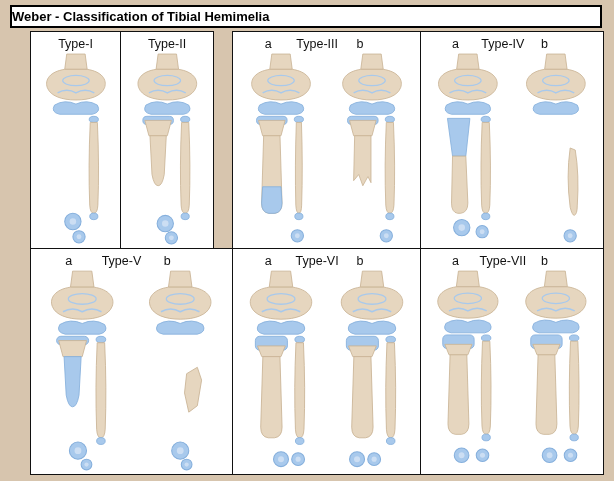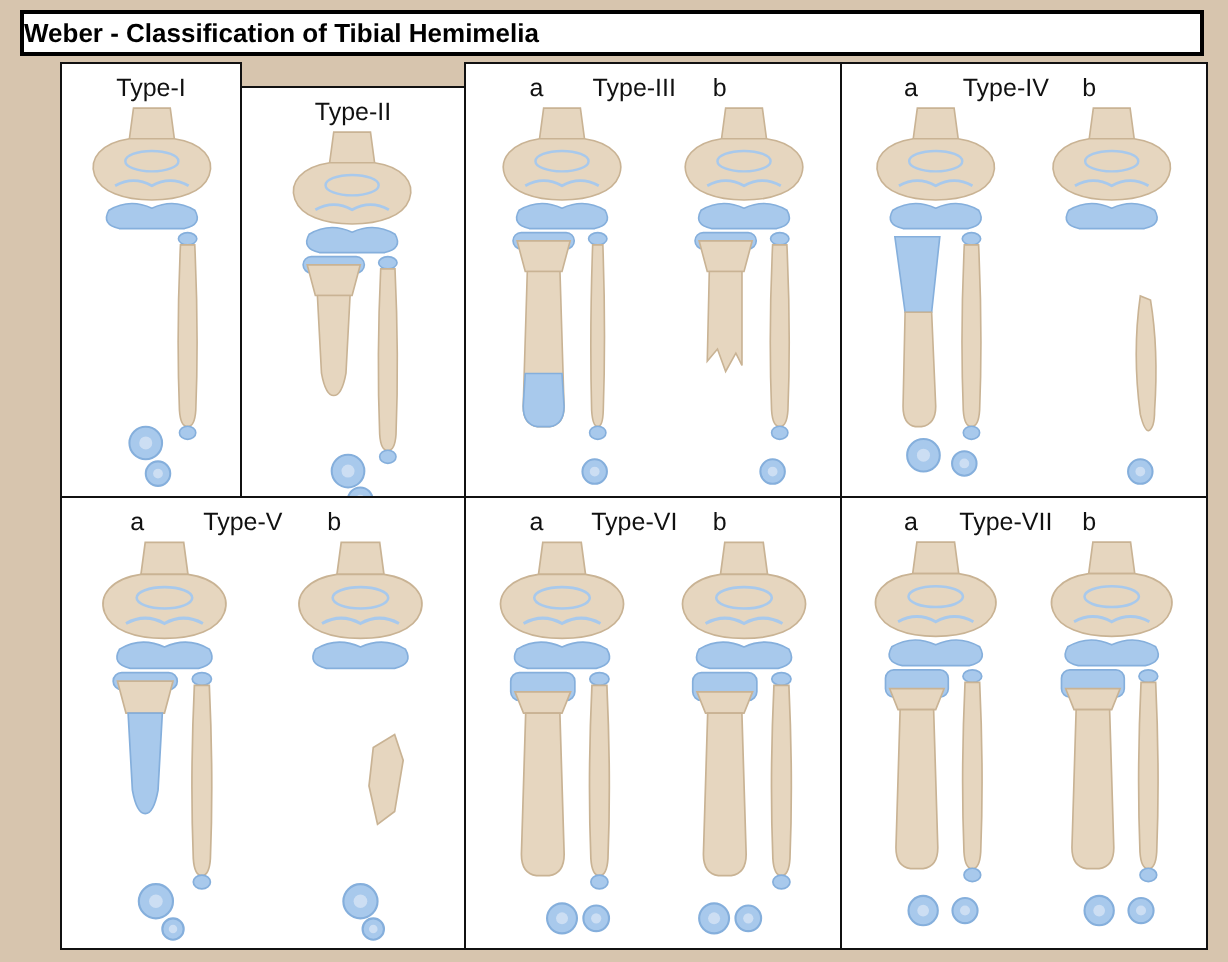--- a/index.html
+++ b/index.html
@@ -51,21 +51,21 @@
               <ellipse cx="57.5" cy="161" rx="4" ry="3.2" fill="#a8c9ec" stroke="#85afdc" stroke-width="0.8"></ellipse>
               <circle cx="37" cy="166" r="8" fill="#a8c9ec" stroke="#85afdc" stroke-width="1"></circle>
               <circle cx="37" cy="166" r="3.2" fill="#cfe0f4" opacity="0.9"></circle>
               <circle cx="43" cy="181" r="6" fill="#a8c9ec" stroke="#85afdc" stroke-width="1"></circle>
               <circle cx="43" cy="181" r="2.4000000000000004" fill="#cfe0f4" opacity="0.9"></circle>
             </svg>
           </div>
         </div>
     </section>
 
-    <section class="panel single" style="left:90px;top:12px;width:113px;height:218px">
+    <section class="panel single" style="left:90px;top:0;width:94px;height:218px">
       <div class="label-row">
         <span class="type-label center">Type-II</span>
       </div>
       <div class="figures">
           <div class="fig">
             <svg viewBox="0 0 80 190" preserveAspectRatio="xMidYMin meet">
               <path d="M31,2 L49,2 L51,17 L29,17 Z" fill="#e6d6bf" stroke="#c9b394" stroke-width="0.8"></path>
               <path d="M29,17 C15,19 9,27 12,35 C15,43 26,47 40,47 C54,47 65,43 68,35 C71,27 65,19 51,17 Z" fill="#e6d6bf" stroke="#c9b394" stroke-width="0.8"></path>
               <ellipse cx="40" cy="28" rx="13" ry="5" fill="none" stroke="#a8c9ec" stroke-width="1.2"></ellipse>
               <path d="M22,40 Q31,35 40,40 Q49,35 58,40" fill="none" stroke="#a8c9ec" stroke-width="1.4"></path>

